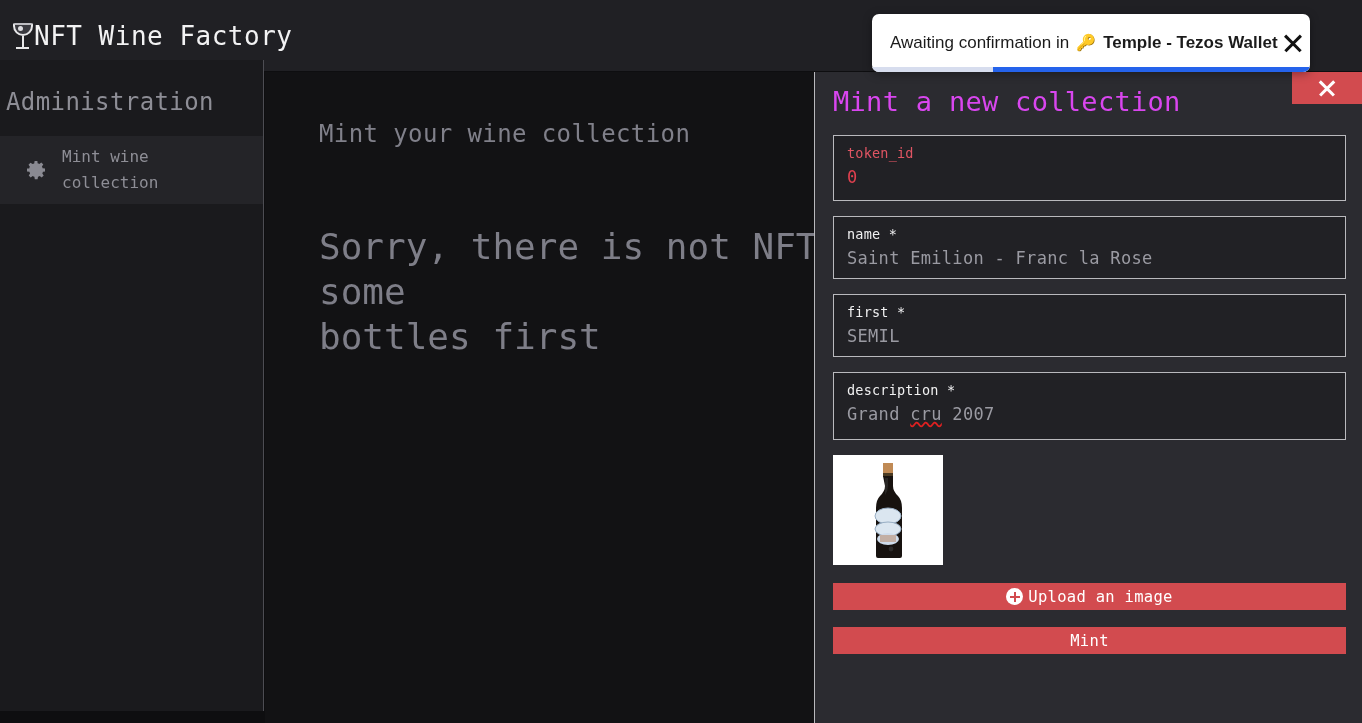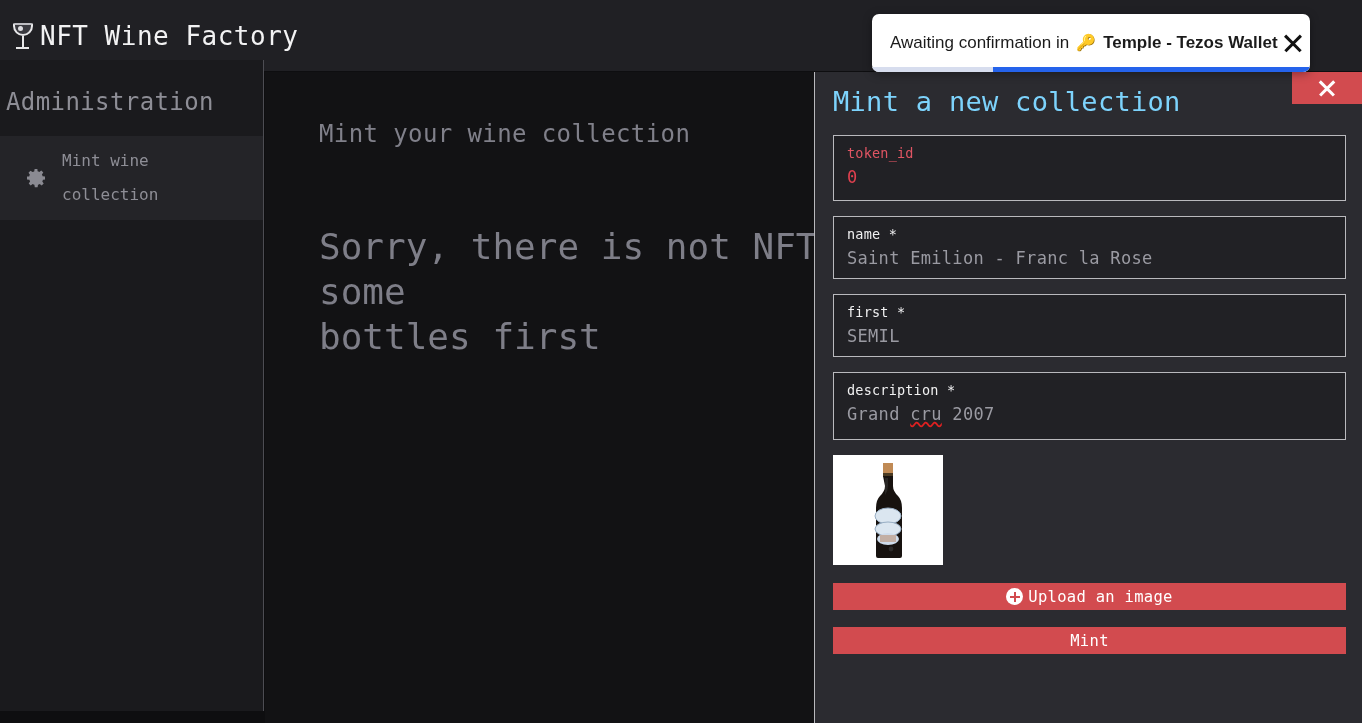--- a/index.html
+++ b/index.html
@@ -20,21 +20,21 @@
   
   .topbar {
     position: absolute; top: 0; left: 0;
     width: 1362px; height: 72px;
     background: #202024;
     display: flex; align-items: center;
     padding-left: 12px;
     border-bottom: 1px solid #0e0e10;
   }
   .brand {
-    display: flex; align-items: flex-start; gap: 6px;
+    display: flex; align-items: flex-start; gap: 0;
     color: #f2f2f3;
     font-size: 26px;
     letter-spacing: 0.5px;
     white-space: nowrap;
   }
   .wine-glass-icon {
     width: 22px; height: 30px;
     display: inline-block; position: relative;
     flex: 0 0 auto;
   }
@@ -81,21 +81,21 @@
     cursor: pointer;
   }
   .sidebar-item .icon-slot {
     width: 52px; flex: 0 0 52px;
     display: flex; align-items: center; justify-content: center;
   }
   .gear-icon { display: block; }
   .sidebar-item-label {
     color: #8e8e96;
     font-size: 16px;
-    line-height: 34px;
+    line-height: 26px;
     max-width: 120px;
   }
 
   
   .main {
     position: absolute; top: 72px; left: 265px;
     width: 1097px; height: 651px;
     background: #121214;
     padding: 48px 0 0 54px;
     overflow: hidden;
@@ -135,21 +135,21 @@
   }
   .drawer-close .x:before,
   .drawer-close .x:after {
     content: ""; position: absolute; top: 8px; left: -1px;
     width: 20px; height: 2.5px; background: #ffffff;
   }
   .drawer-close .x:before { transform: rotate(45deg); }
   .drawer-close .x:after  { transform: rotate(-45deg); }
 
   .drawer-title {
-    color: #7dd3fc;
+    color: #d946ef;
     font-size: 27px;
     padding: 14px 0 0 18px;
     letter-spacing: 0.3px;
     white-space: nowrap;
   }
 
   .form {
     padding: 18px 16px 0 18px;
   }
   .field {

